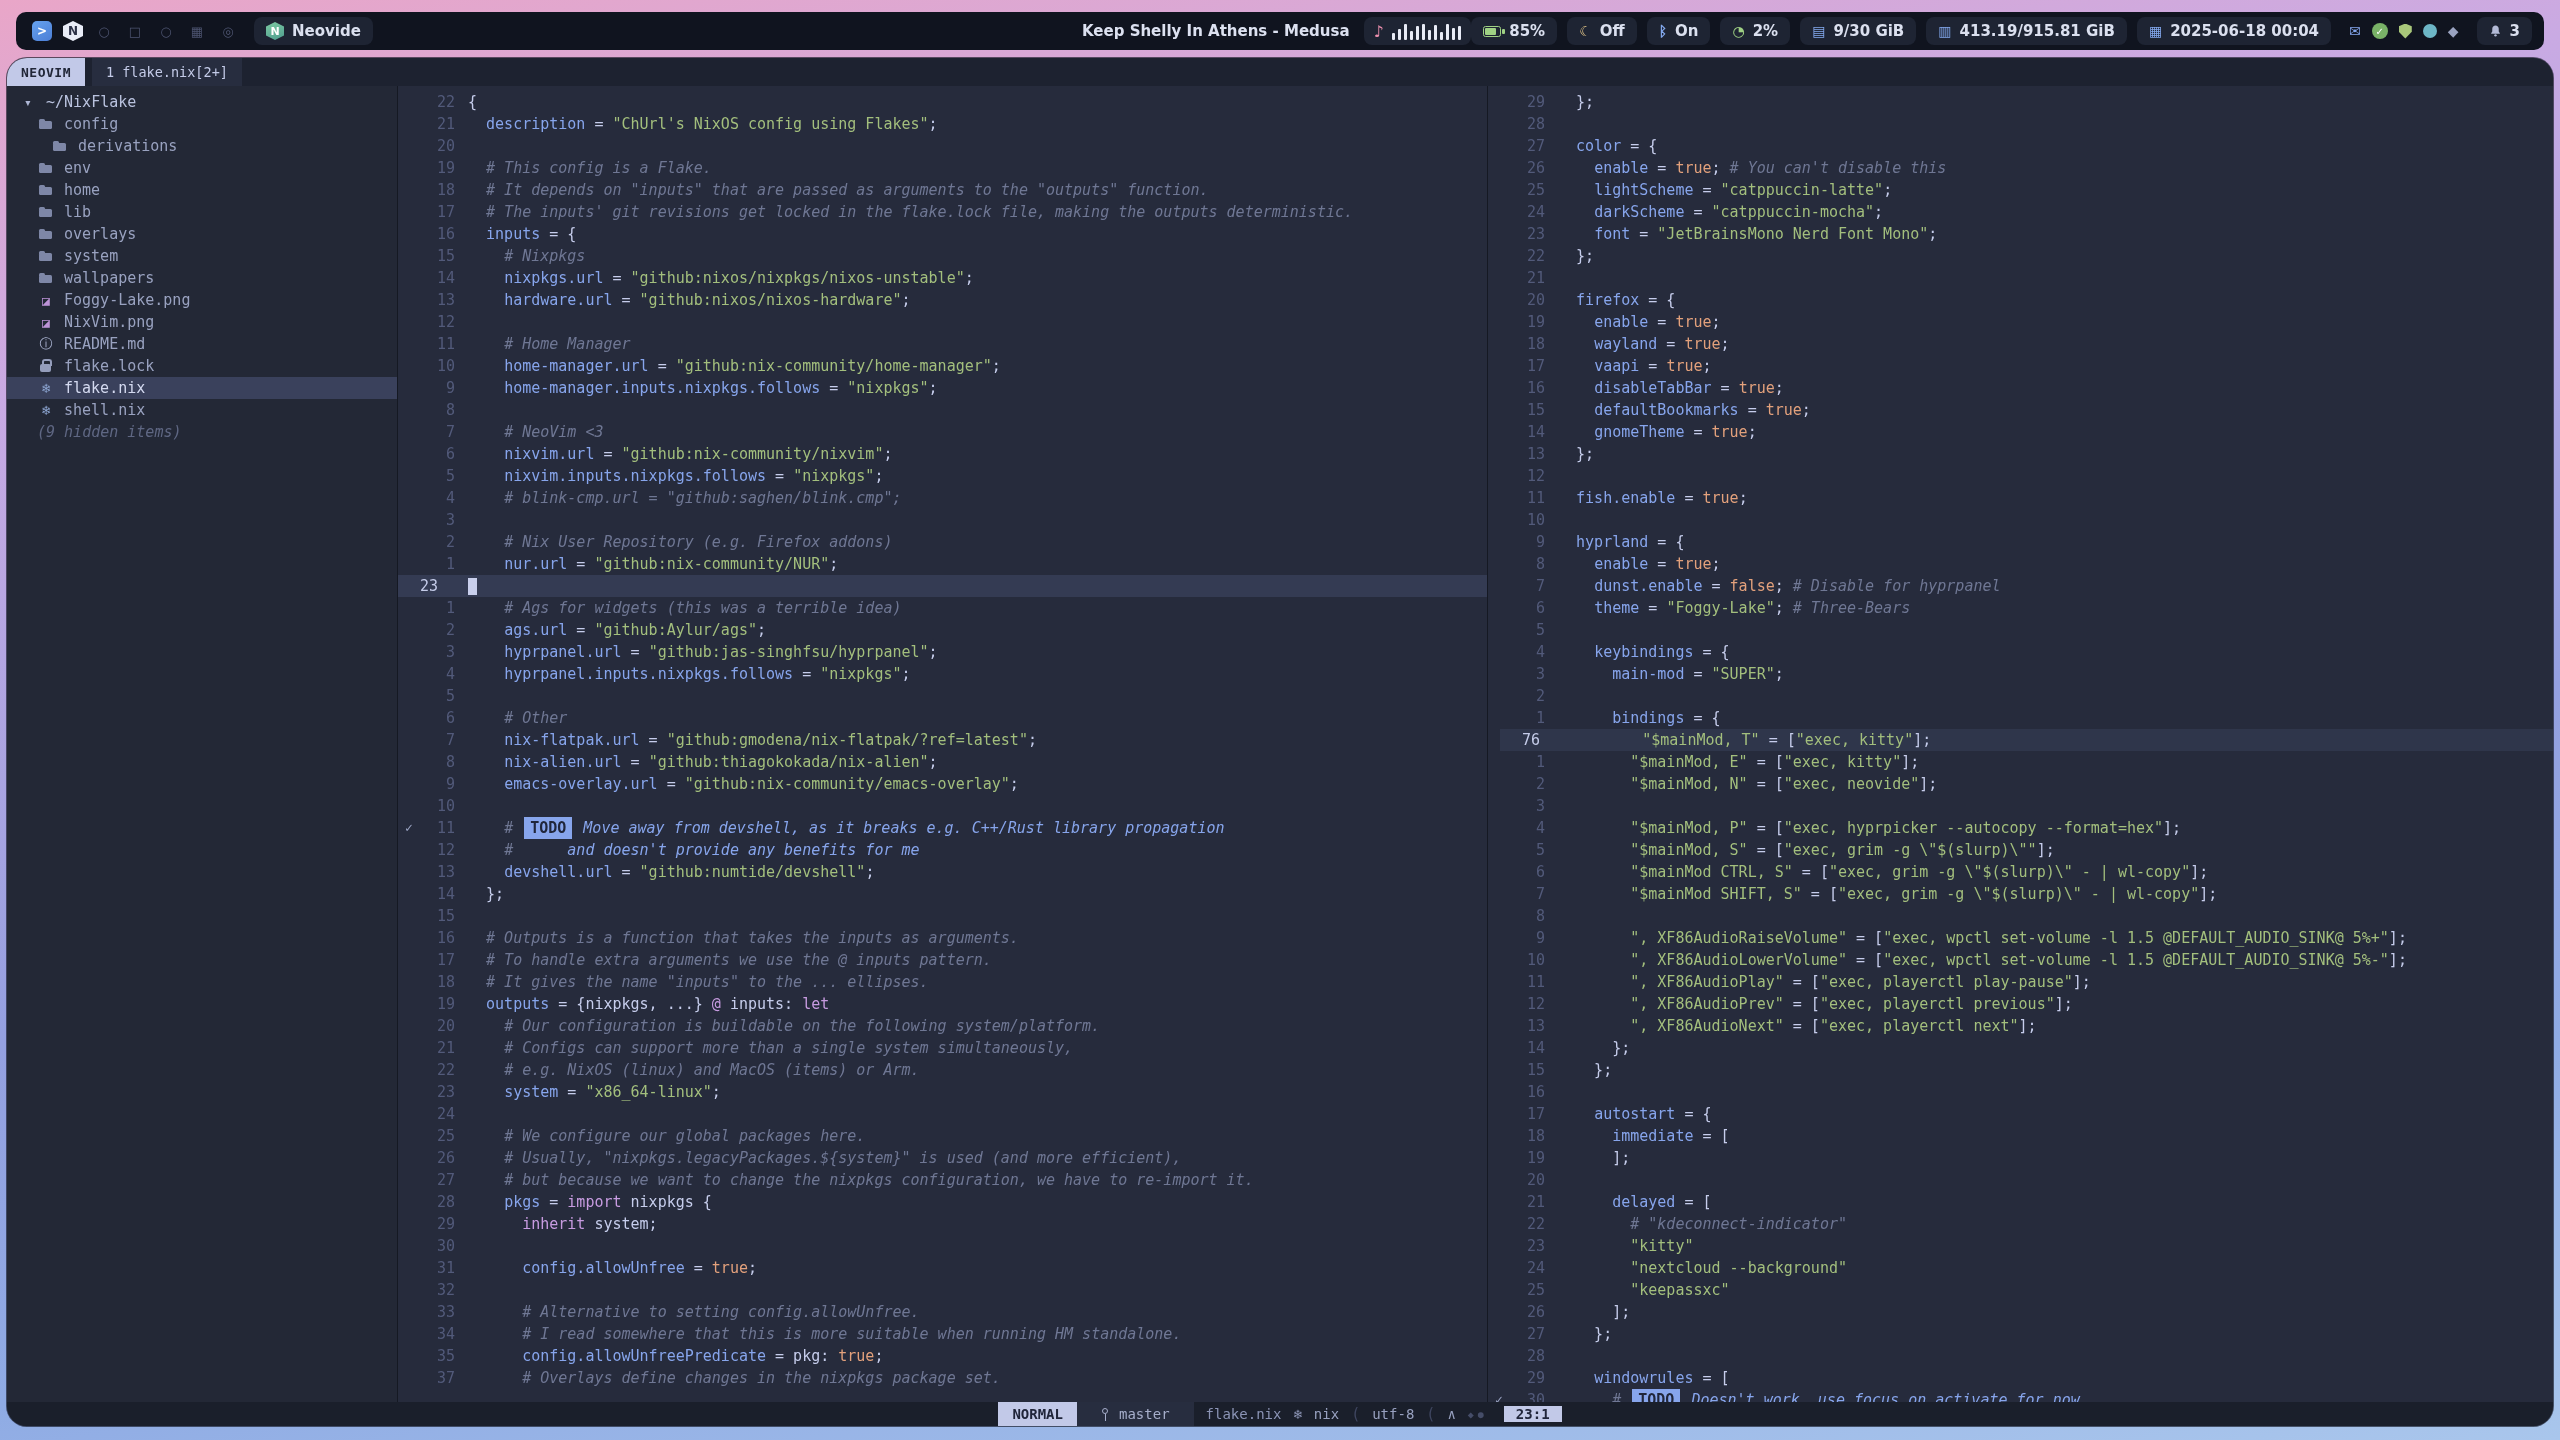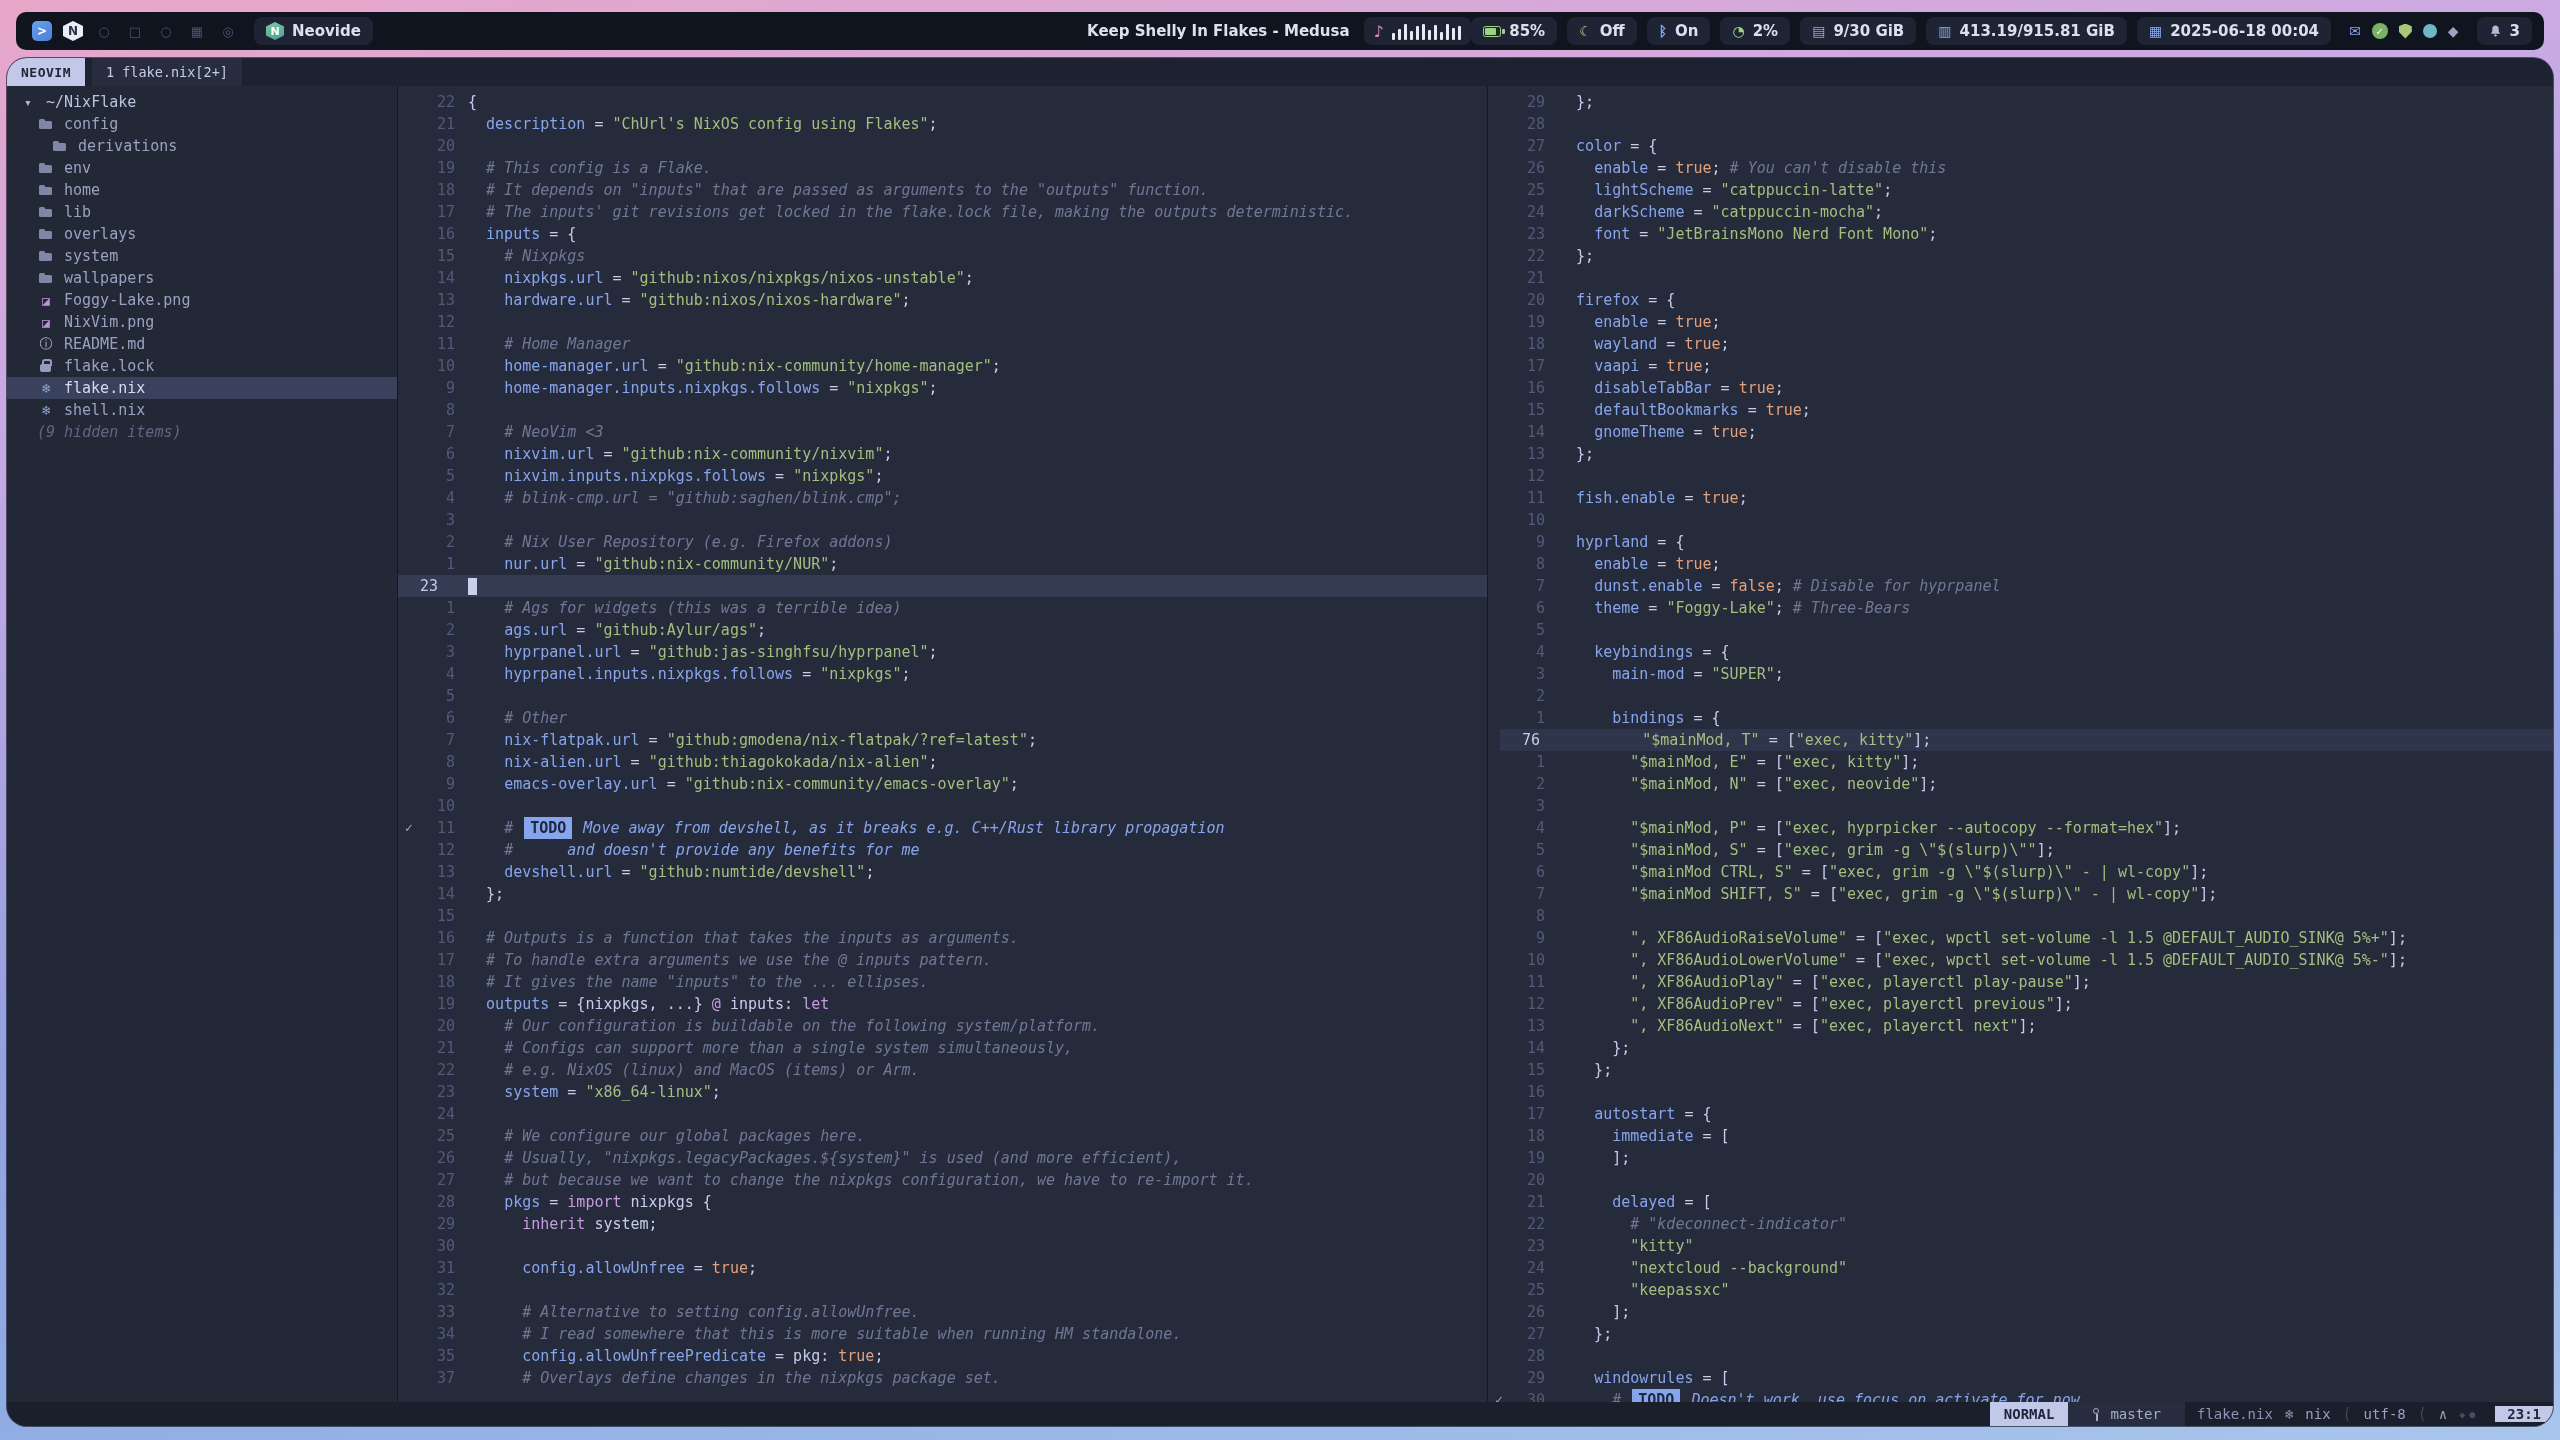--- a/index.html
+++ b/index.html
@@ -83,21 +83,21 @@
   .tok-t{color:#c6cdec;}
   .tok-a{color:#87a5ec;}
   .tok-s{color:#a3bf7d;}
   .tok-c{color:#6f7794;font-style:italic;}
   .tok-cb{color:#87a5ec;font-style:italic;}
   .tok-k{color:#c79be0;}
   .tok-v{color:#e3a17c;}
   .tok-td{background:#87a5ec;color:#20263b;font-weight:bold;font-style:normal;border-radius:3px;padding:18px 6px;margin:0 2px;}
   .cursorblock{display:inline-block;width:9px;height:17px;background:#c9cfec;vertical-align:text-bottom;}
   
-  .statusline{flex:0 0 24px;background:#1a1f2b;display:flex;align-items:stretch;justify-content:flex-end;
+  .statusline{flex:0 0 24px;background:#1a1f2b;display:flex;align-items:stretch;justify-content:center;
     font-family:"DejaVu Sans Mono",monospace;font-size:14px;color:#98a1c0;}
   .sl-left{display:flex;align-items:stretch;}
   .sl-mode{background:#c2c9e8;color:#20253a;font-weight:bold;display:flex;align-items:center;padding:0 14px;}
   .sl-git{background:#272d3f;display:flex;align-items:center;gap:7px;padding:0 24px;color:#a6aecb;}
   .branch-icon{position:relative;width:11px;height:14px;display:inline-block;}
   .branch-icon::before{content:"";position:absolute;left:1px;top:1px;width:4px;height:4px;border:1.5px solid #a6aecb;border-radius:50%;}
   .branch-icon::after{content:"";position:absolute;left:4px;top:7px;width:1.5px;height:7px;background:#a6aecb;}
   .sl-file{display:flex;align-items:center;padding:0 12px;color:#8b94b5;}
   .sl-right{display:flex;align-items:center;gap:12px;}
   .sl-sep{color:#3f4660;font-size:15px;}
@@ -118,21 +118,21 @@
         <span class="ws ws-circle">○</span>
         <span class="ws ws-grid">▦</span>
         <span class="ws ws-target">◎</span>
       </div>
     <div class="pill">
       <span class="hex-neovide">N</span>
       <span>Neovide</span>
     </div>
   </div>
   <div class="bar-center">
-    <span class="music-label">Keep Shelly In Flakes - Medusa</span>
+    <span class="music-label">Keep Shelly In Athens - Medusa</span>
     <div class="pill music-pill">
       <span class="note">♪</span>
       <span class="viz">
           <span class="vbar" style="height: 7px;"></span>
           <span class="vbar" style="height: 11px;"></span>
           <span class="vbar" style="height: 16px;"></span>
           <span class="vbar" style="height: 9px;"></span>
           <span class="vbar" style="height: 14px;"></span>
           <span class="vbar" style="height: 16px;"></span>
           <span class="vbar" style="height: 10px;"></span>

